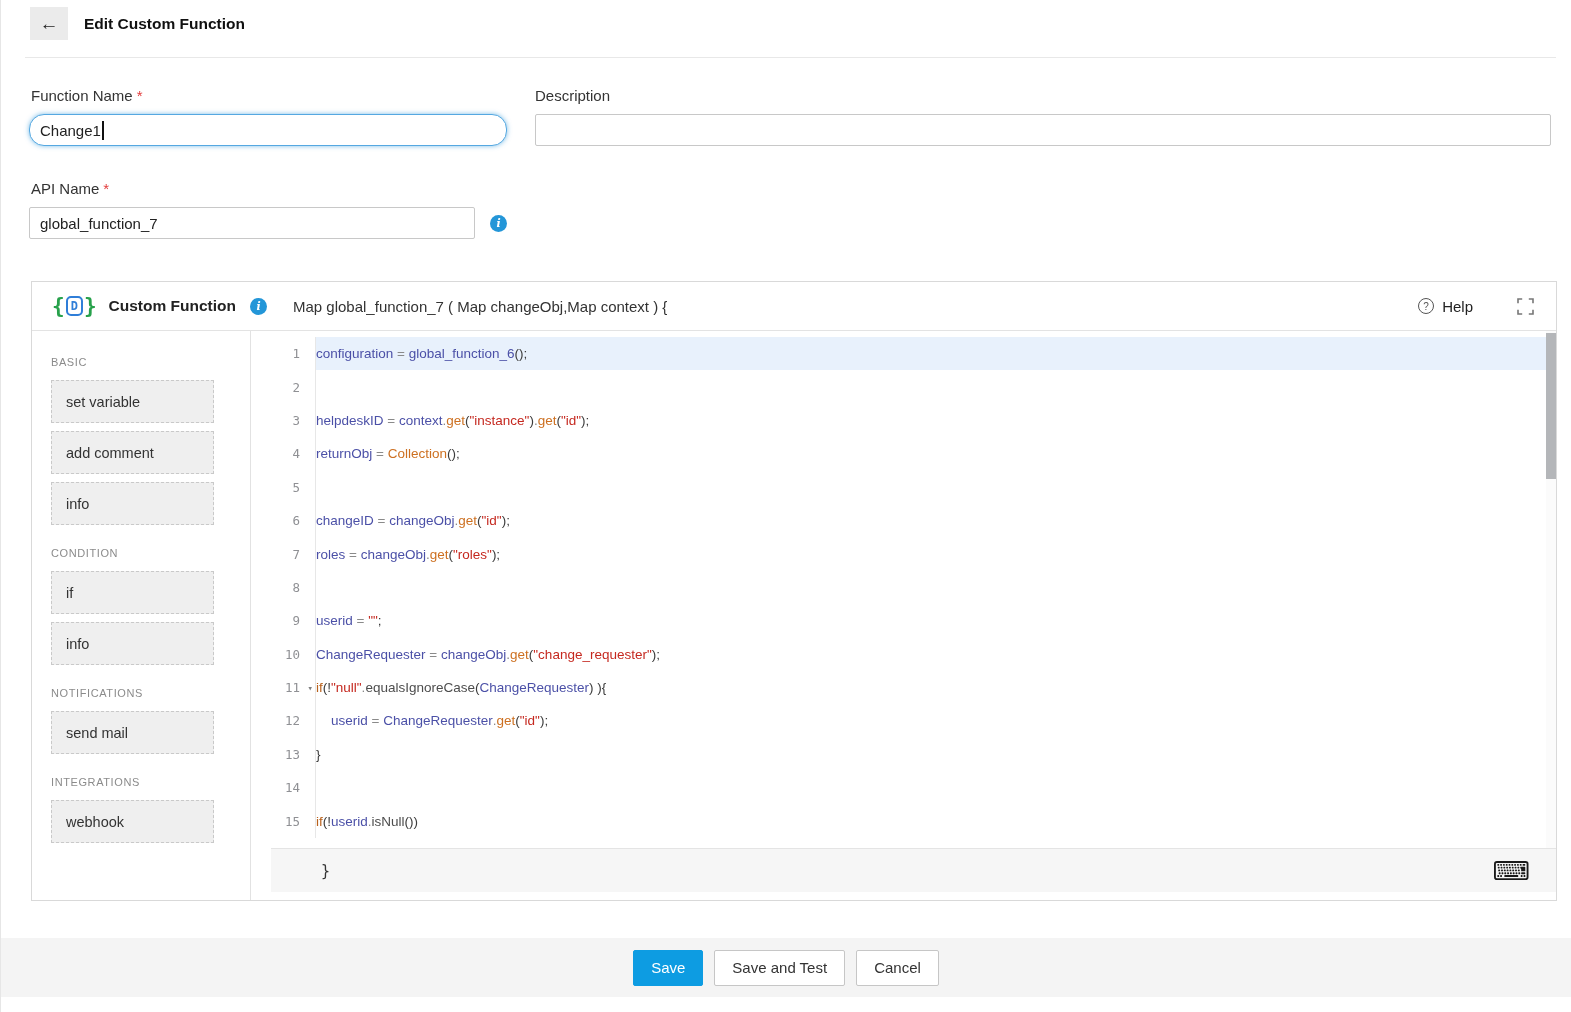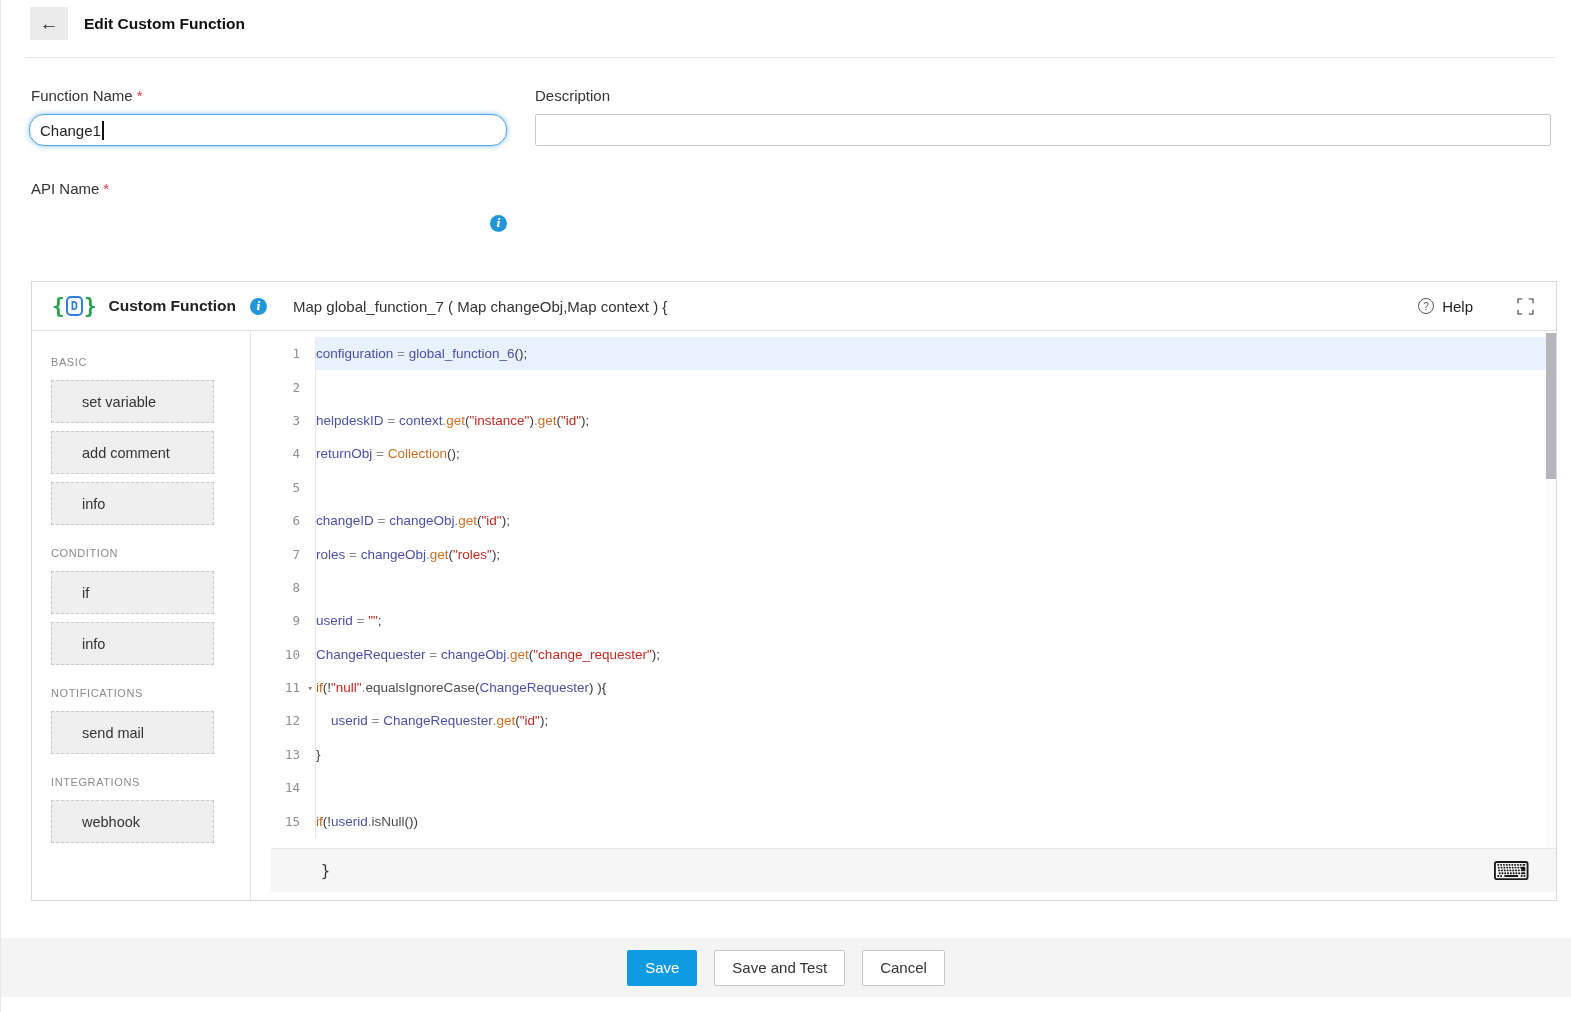--- a/index.html
+++ b/index.html
@@ -45,21 +45,21 @@
   .help { display:flex; align-items:center; gap:8px; font-size:15px; color:#222; cursor:pointer; }
   .help-circle { width:16px; height:16px; border-radius:50%; border:1px solid #555; color:#555;
                  font-size:10px; display:flex; align-items:center; justify-content:center; }
   .fullscreen { margin-left:44px; cursor:pointer; }
 
   .panel-body { flex:1; display:flex; min-height:0;gap:20px; }
   .sidebar { flex:0 0 219px; border-right:1px solid #e2e2e2; padding:25px 0 0 19px; overflow:hidden; }
   .sb-label { font-size:11px; color:#8b8b8b; letter-spacing:.6px; margin-bottom:12px; }
   .sb-label:not(:first-child) { margin-top:22px; }
   .sb-item { width:163px; height:43px; border:1px dashed #c9c9c9; background:#efefef;
-             display:flex; align-items:center; padding-left:30px; font-size:14.5px; color:#333;
+             display:flex; align-items:center; padding-left:14px; font-size:14.5px; color:#333;
              margin-bottom:8px; cursor:grab; }
 
   .editor-col { flex:1; display:flex; flex-direction:column; min-width:0; }
   .editor { flex:0 0 517px; position:relative; overflow:hidden; }
   .code-lines { padding-top:6px; margin-right:10px; }
   .code-line { display:flex; height:33.4px; }
   .gutter-cell { flex:0 0 45px; border-right:1px solid #e7e7e7; color:#8f9094;
                  font-family:"DejaVu Sans Mono",monospace; font-size:12.5px; display:flex;
                  align-items:center; justify-content:flex-end; padding-right:15px; position:relative; }
   .fold { position:absolute; right:2px; top:50%; transform:translateY(-50%); font-size:9px; color:#808080; cursor:pointer; }
@@ -77,21 +77,21 @@
   .vscrollbar { position:absolute; top:0; right:0; width:10px; height:100%; background:#fbfbfb; }
   .vscrollbar .thumb { position:absolute; top:2px; right:0; width:10px; height:146px; background:#b4b6b9; cursor:grab; }
 
   .editor-footer { flex:0 0 44px; background:#f6f6f6; border-top:1px solid #e4e4e4; display:flex;
                    align-items:center; justify-content:space-between; padding:0 26px 0 50px; }
   .closing { font-family:"DejaVu Sans Mono",monospace; font-size:15px; color:#333; }
   .kbd-icon { font-size:26px; color:#1a1a1a; line-height:1; cursor:pointer; }
 
   
   .footer-bar { position:absolute; left:0; top:938px; width:100%; height:59px; background:#f4f4f4;
-                display:flex; align-items:center; justify-content:center; gap:17px; }
+                display:flex; align-items:center; justify-content:center; gap:11px; }
   .btn { height:36px; padding:0 17px; font-size:15px; border-radius:2px; font-family:inherit; cursor:pointer; }
   .btn.primary { background:var(--accent,#0d9ce2); border:1px solid var(--accent,#0d9ce2); color:#fff; }
   .btn:not(.primary) { background:#fff; border:1px solid #c6c6c6; color:#333; }
 </style>
 </head>
 <body>
 
 <div class="page">
 
   <div class="topbar">
@@ -111,20 +111,21 @@
   </div>
 
   <div class="lbl" style="left:534px; top:87px;">
     <span>Description</span>
   </div>
   <input class="text-input" style="left: 534px; top: 114px; width: 1016px;" value="">
 
   <div class="lbl" style="left:30px; top:180px;">
     <span>API Name</span><span class="req">*</span>
   </div>
+  <input class="text-input" style="left: 28px; top: 207px; width: 446px;" value="global_function_7">
   <span class="info-badge api-info">i</span>
 
   <div class="panel">
     <div class="panel-header">
       <span class="deluge-icon">
         <span class="brace">{</span>
           <span class="dbox">D</span>
           <span class="brace">}</span>
       </span>
       <span class="panel-title">Custom Function</span>

